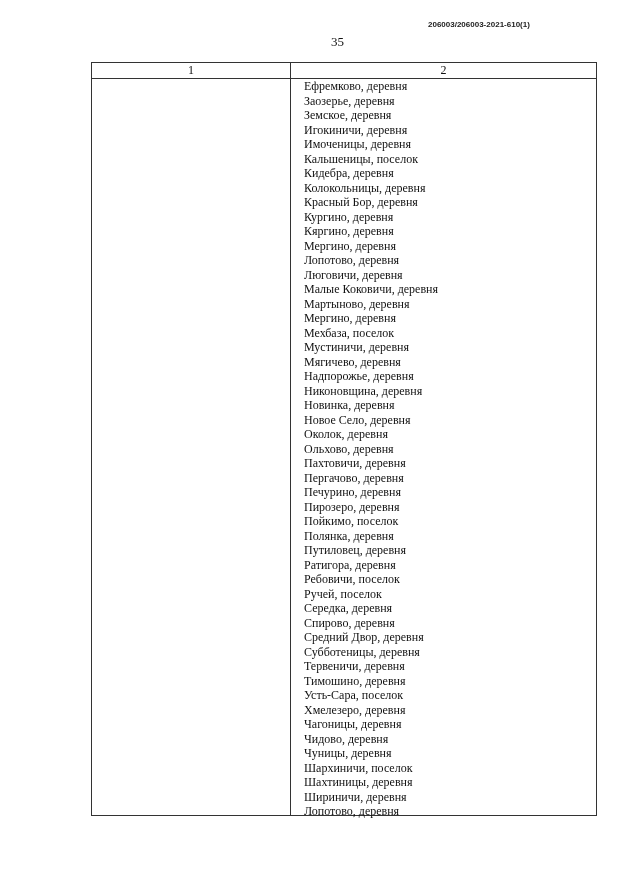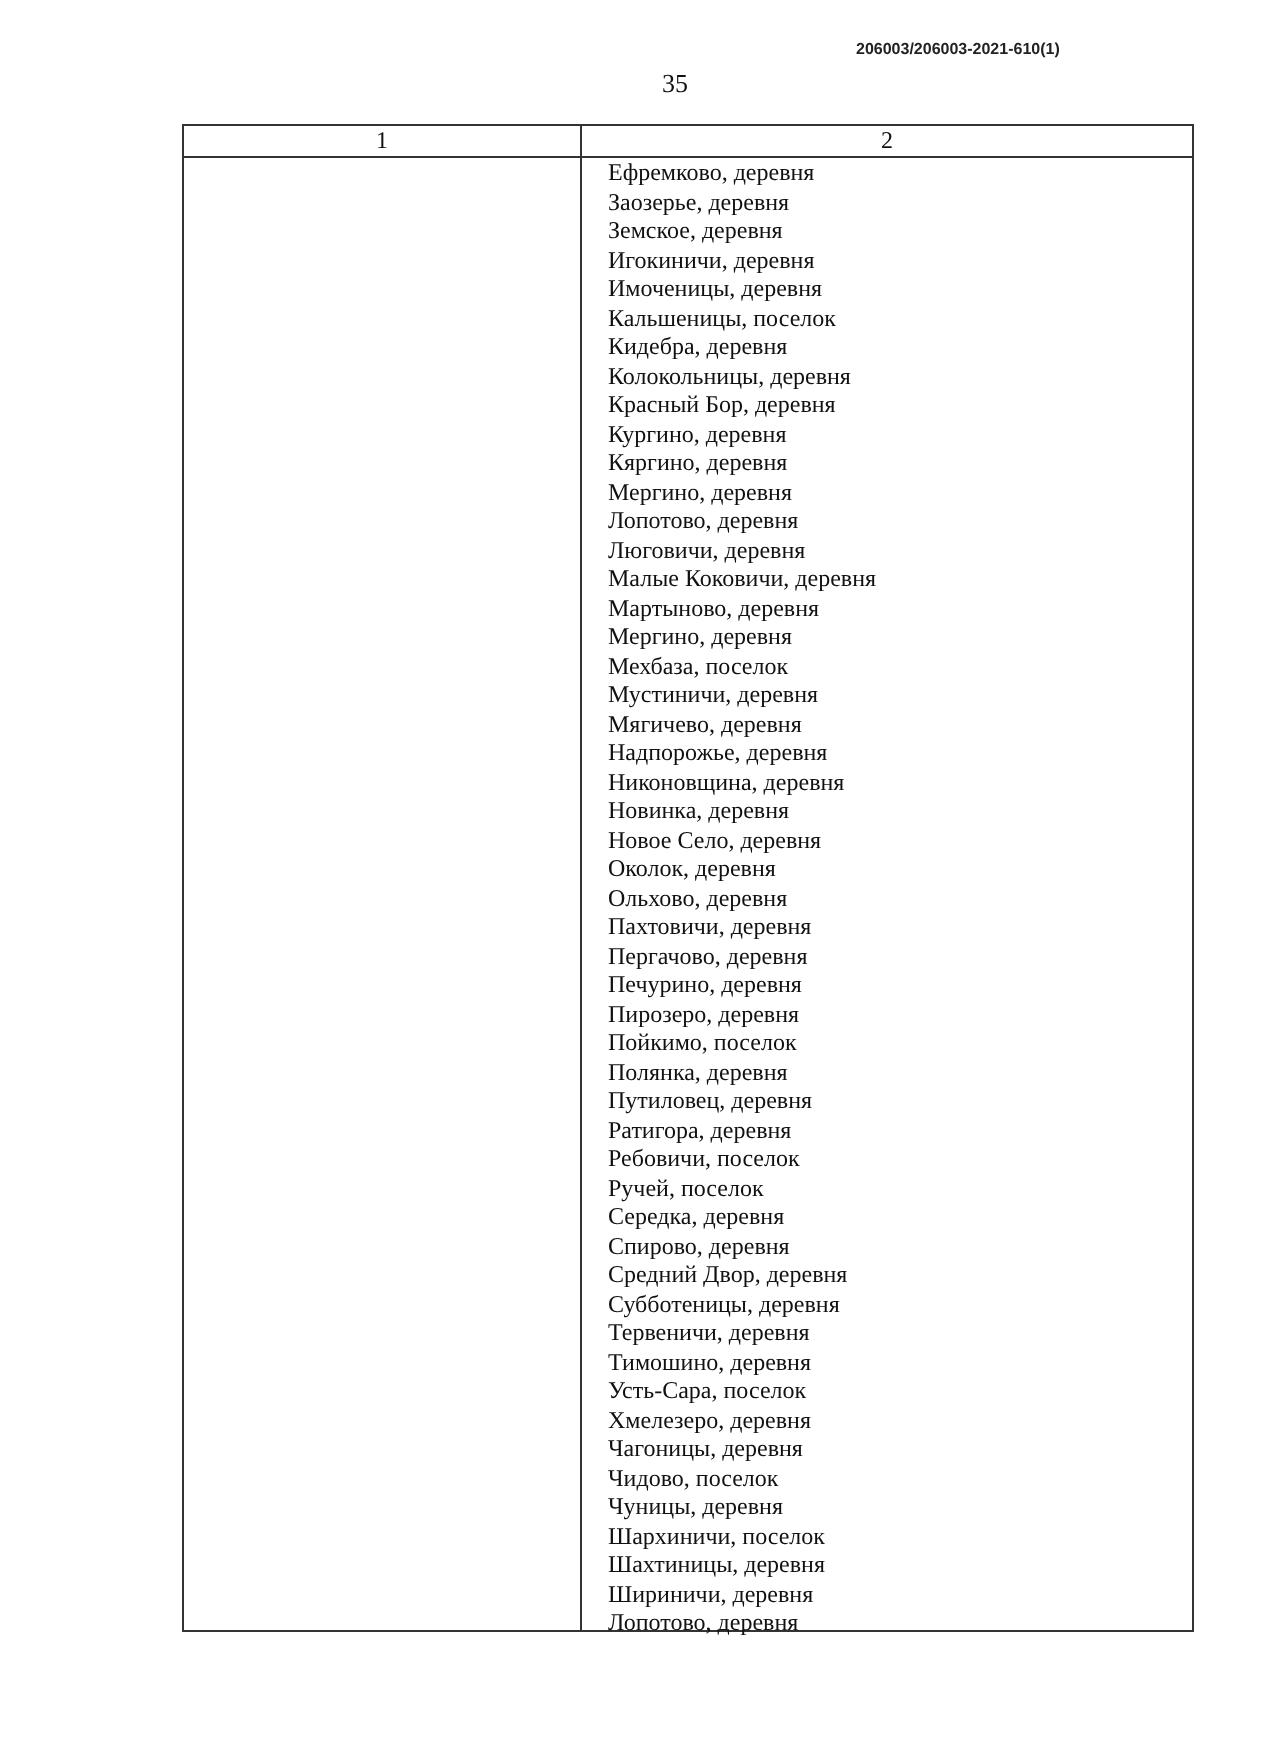--- a/index.html
+++ b/index.html
@@ -66,20 +66,20 @@
       <li>Ручей, поселок</li>
       <li>Середка, деревня</li>
       <li>Спирово, деревня</li>
       <li>Средний Двор, деревня</li>
       <li>Субботеницы, деревня</li>
       <li>Тервеничи, деревня</li>
       <li>Тимошино, деревня</li>
       <li>Усть-Сара, поселок</li>
       <li>Хмелезеро, деревня</li>
       <li>Чагоницы, деревня</li>
-      <li>Чидово, поселок</li>
+      <li>Чидово, деревня</li>
       <li>Чуницы, деревня</li>
       <li>Шархиничи, поселок</li>
       <li>Шахтиницы, деревня</li>
       <li>Шириничи, деревня</li>
       <li>Лопотово, деревня</li>
     </ul>
 </div>
 
 </body></html>

